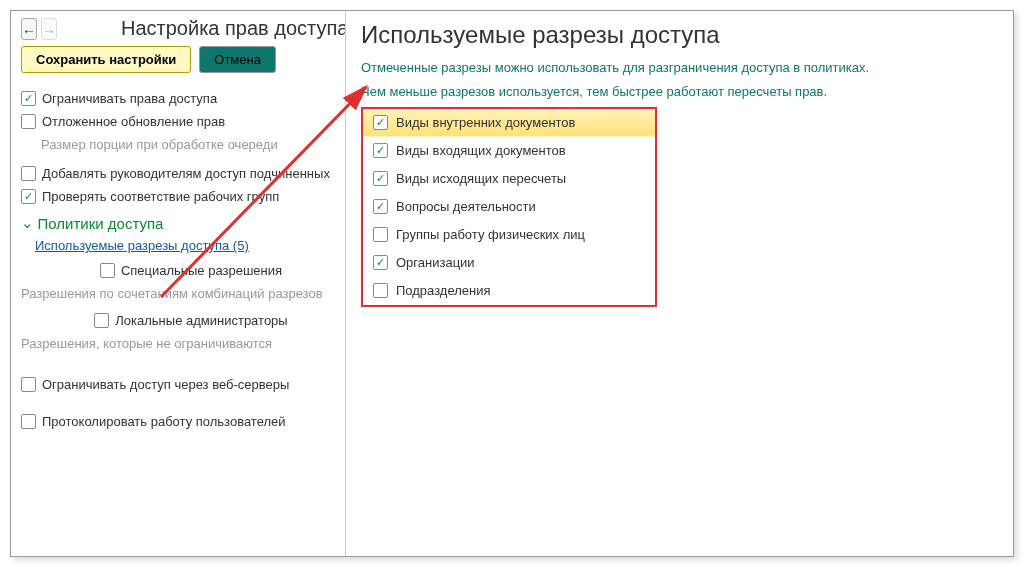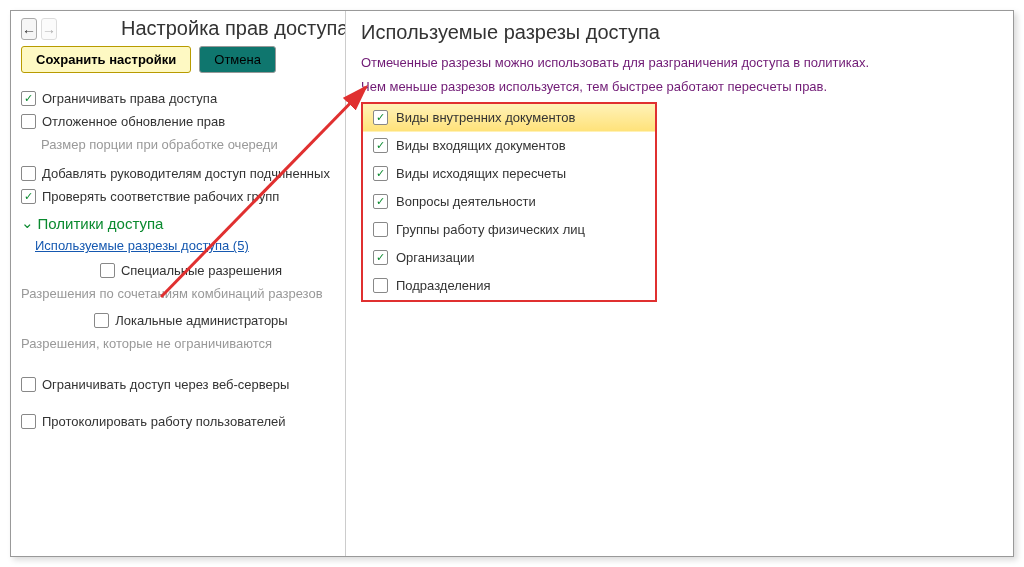--- a/index.html
+++ b/index.html
@@ -107,25 +107,25 @@
     white-space: nowrap;
   }
   .subhint {
     color: #999;
     padding: 4px 0 8px 0;
     white-space: nowrap;
   }
   .gap { height: 14px; }
 
   .right-title {
-    font-size: 20px;
+    font-size: 24px;
     margin-bottom: 10px;
   }
   .right-info {
-    color: #701a75;
+    color: #0f766e;
     font-size: 13px;
     line-height: 1.4;
     margin-bottom: 6px;
   }
   .list-box {
     border: 2px solid #e03030;
     padding: 0;
     width: 296px;
   }
   .list-row {

